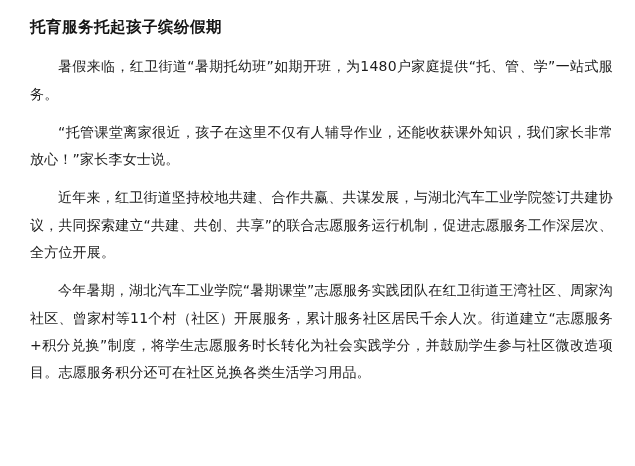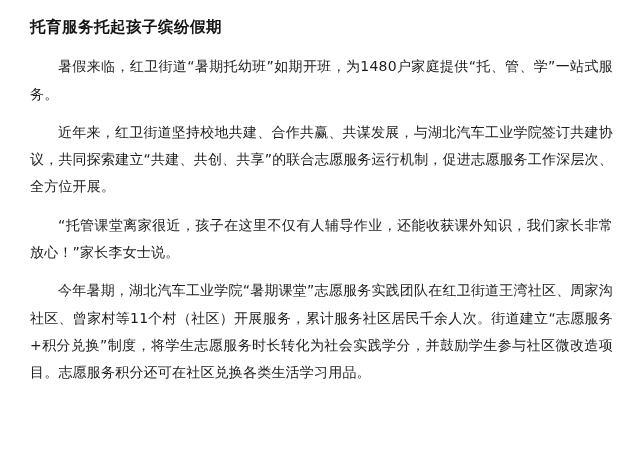--- a/index.html
+++ b/index.html
@@ -45,17 +45,17 @@
     margin-bottom: 8px;
   }
 </style>
 </head>
 <body>
 
 <div class="page">
   <h1 class="doc-title">托育服务托起孩子缤纷假期</h1>
   <div class="doc-body">
     <p class="para">暑假来临，红卫街道“暑期托幼班”如期开班，为1480户家庭提供“托、管、学”一站式服务。</p>
+    <p class="para">“托管课堂离家很近，孩子在这里不仅有人辅导作业，还能收获课外知识，我们家长非常放心！”家长李女士说。</p>
     <p class="para">近年来，红卫街道坚持校地共建、合作共赢、共谋发展，与湖北汽车工业学院签订共建协议，共同探索建立“共建、共创、共享”的联合志愿服务运行机制，促进志愿服务工作深层次、全方位开展。</p>
-    <p class="para">“托管课堂离家很近，孩子在这里不仅有人辅导作业，还能收获课外知识，我们家长非常放心！”家长李女士说。</p>
     <p class="para">今年暑期，湖北汽车工业学院“暑期课堂”志愿服务实践团队在红卫街道王湾社区、周家沟社区、曾家村等11个村（社区）开展服务，累计服务社区居民千余人次。街道建立“志愿服务+积分兑换”制度，将学生志愿服务时长转化为社会实践学分，并鼓励学生参与社区微改造项目。志愿服务积分还可在社区兑换各类生活学习用品。</p>
   </div>
 </div>
 
 </body></html>

